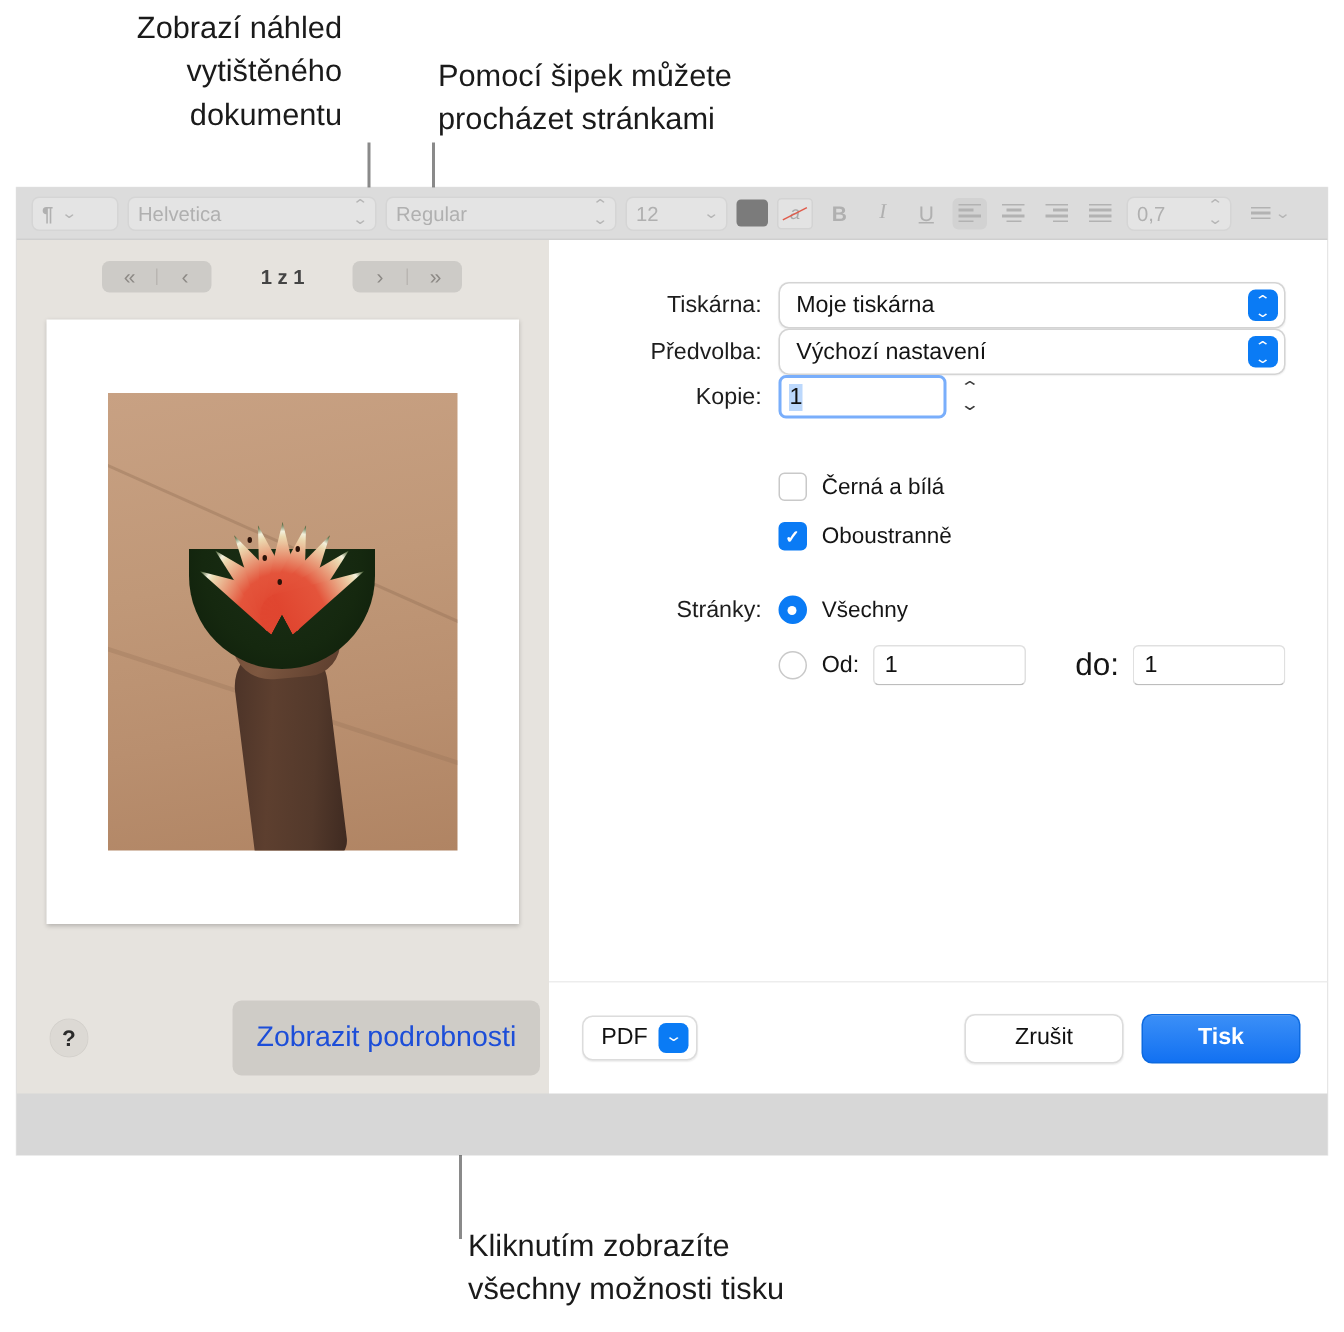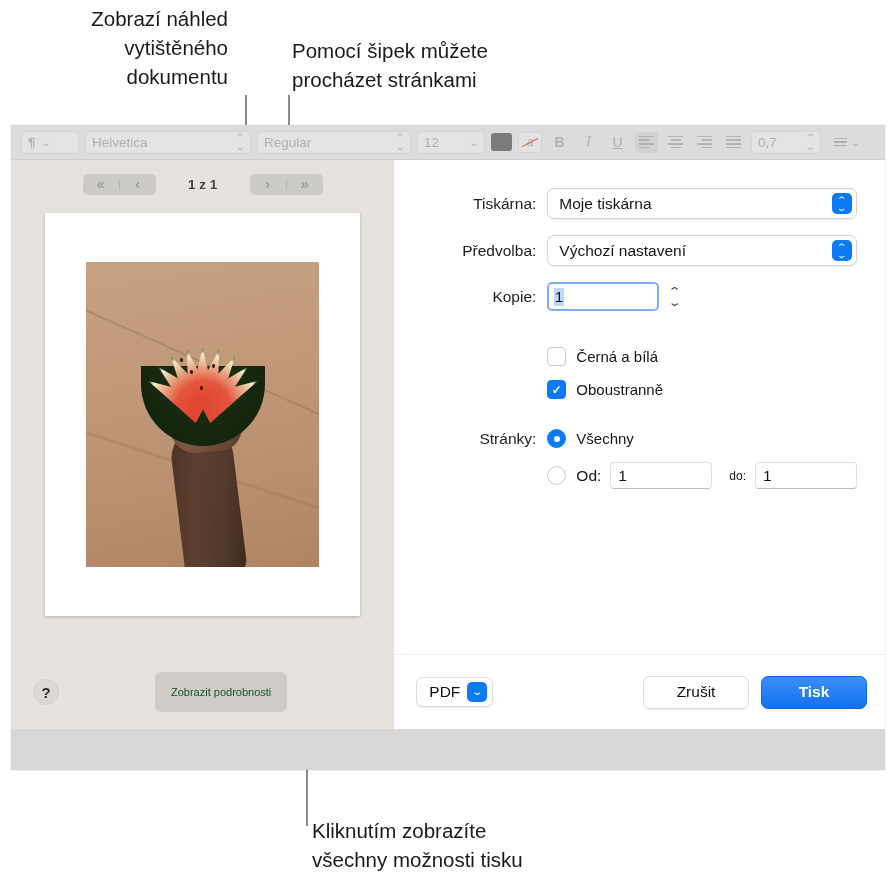--- a/index.html
+++ b/index.html
@@ -304,33 +304,32 @@
     border-radius: 50%;
     background: #dcd9d4;
     color: #2b2b2b;
     font-size: 15px;
     font-weight: bold;
     display: flex; align-items: center; justify-content: center;
     box-shadow: inset 0 0 0 .5px rgba(0,0,0,.05);
   }
   #show-details-button {
     background: #cfccc7;
-    color: #14532d;
-    font-size: 11px;
+    color: #1d4ed8;
+    font-size: 19px;
     padding: 14px 16px;
     border-radius: 6px;
     white-space: nowrap;
   }
 
   
   #options-pane .rows { padding: 28px 28px 0 0; }
   .row {
     display: flex;
     align-items: center;
-    margin-bottom: 16px;
   }
   .row-label {
     width: 142px;
     text-align: right;
     padding-right: 11px;
     font-size: 15.5px;
     color: #1d1d1d;
     white-space: nowrap;
   }
   .popup {
@@ -447,21 +446,21 @@
     border: 1px solid #e0e0e0;
     border-bottom-color: #bdbdbd;
     border-radius: 4px;
     background: #fff;
     display: flex;
     align-items: center;
     padding: 0 7px;
     font-size: 15.5px;
     color: #111;
   }
-  .gap-lbl { margin: 0 9px 0 17px; font-size: 12px; color: #151515; }
+  .gap-lbl { margin: 0 9px 0 33px; font-size: 21px; color: #151515; }
 
   
   #action-bar {
     position: absolute;
     left: 0; right: 0; bottom: 0;
     height: 74px;
     border-top: 1px solid #ededed;
     display: flex;
     align-items: center;
     padding: 0 18px 0 22px;

